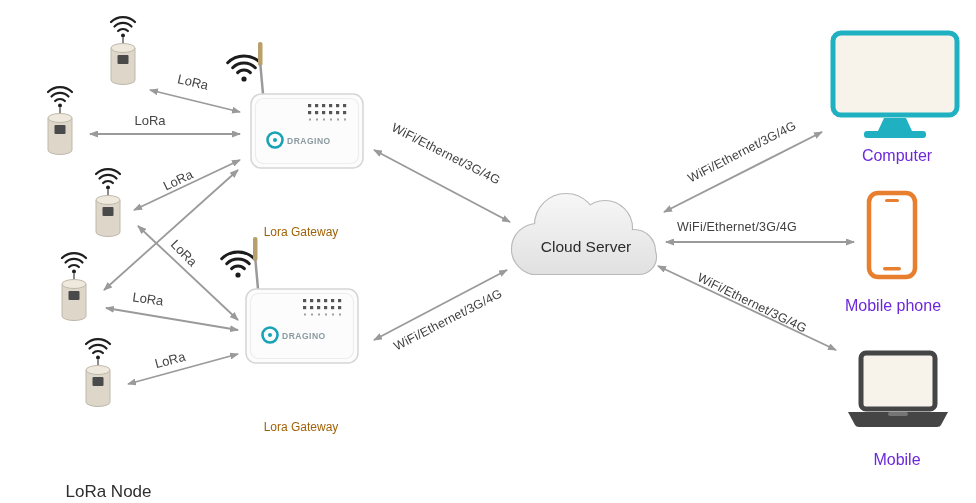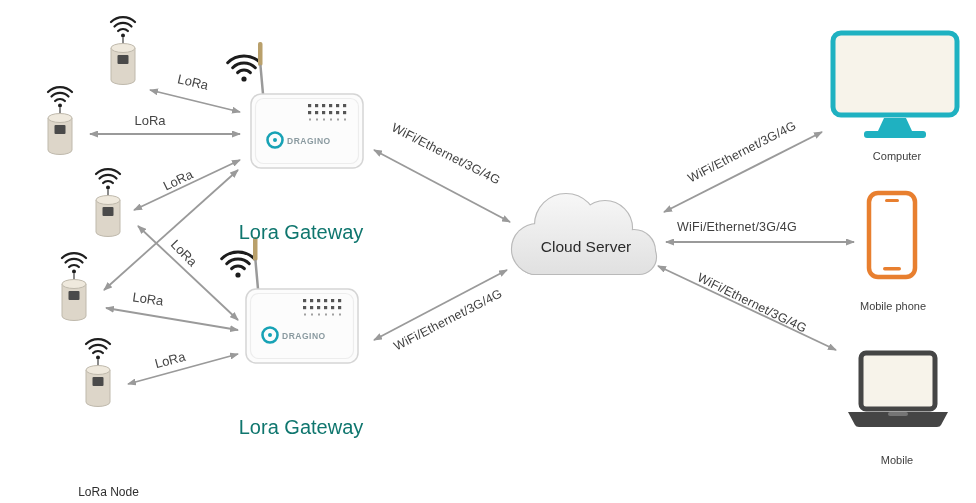--- a/index.html
+++ b/index.html
@@ -7,23 +7,23 @@
     position:relative;width:976px;height:503px;background:#ffffff;
     overflow:hidden;font-family:"Liberation Sans",sans-serif;
   }
   .layer{position:absolute;left:0;top:0;}
   .lbl{
     position:absolute;white-space:nowrap;color:#3b3b3b;
     transform:translate(-50%,-50%);font-family:"Liberation Sans",sans-serif;
   }
   .lbl.lora{font-size:13px;color:#454545;}
   .lbl.wan{font-size:12.5px;color:#3f3f3f;letter-spacing:0.2px;}
-  .lbl.device{font-size:11px;color:#404040;}
-  .lbl.gateway{font-size:20px;color:#0f766e;}
-  .lbl.nodecap{font-size:12px;color:#2e2e2e;padding-left:23px;}
+  .lbl.device{font-size:16px;color:#6d28d9;}
+  .lbl.gateway{font-size:12px;color:#a16207;}
+  .lbl.nodecap{font-size:17px;color:#2e2e2e;padding-left:23px;}
 </style>
 </head>
 <body>
 
 <div class="canvas">
 
   <svg class="layer" width="976" height="503" viewBox="0 0 976 503">
     <defs>
       <marker id="arrow" markerWidth="9" markerHeight="7" refX="8" refY="3.5" orient="auto-start-reverse" markerUnits="userSpaceOnUse">
         <path d="M0,0 L9,3.5 L0,7 Z" fill="#9a9a9a"></path>

